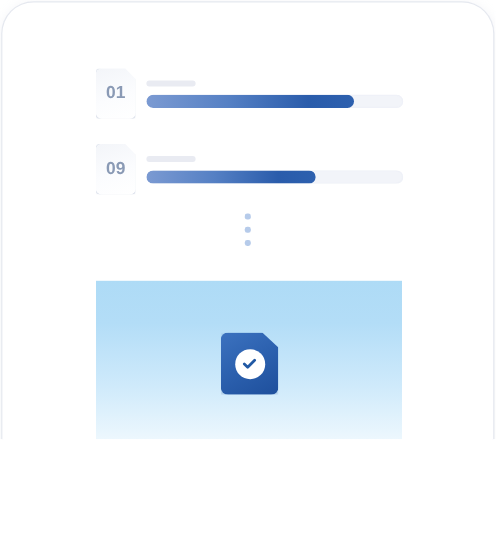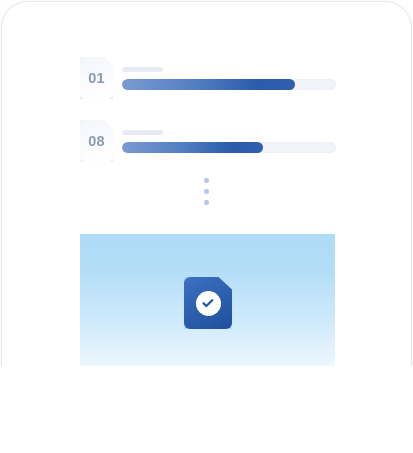--- a/index.html
+++ b/index.html
@@ -194,21 +194,21 @@
         <div class="row-body">
           <div class="label-stub"></div>
           <div class="track">
             <div class="fill" style="width:81%"></div>
           </div>
         </div>
       </div>
 
       <div class="row row-2">
         <div class="badge">
-          <span class="badge-num">08</span>
+          <span class="badge-num">09</span>
         </div>
         <div class="row-body">
           <div class="label-stub"></div>
           <div class="track">
             <div class="fill" style="width:66%"></div>
           </div>
         </div>
       </div>
 
     </div>

